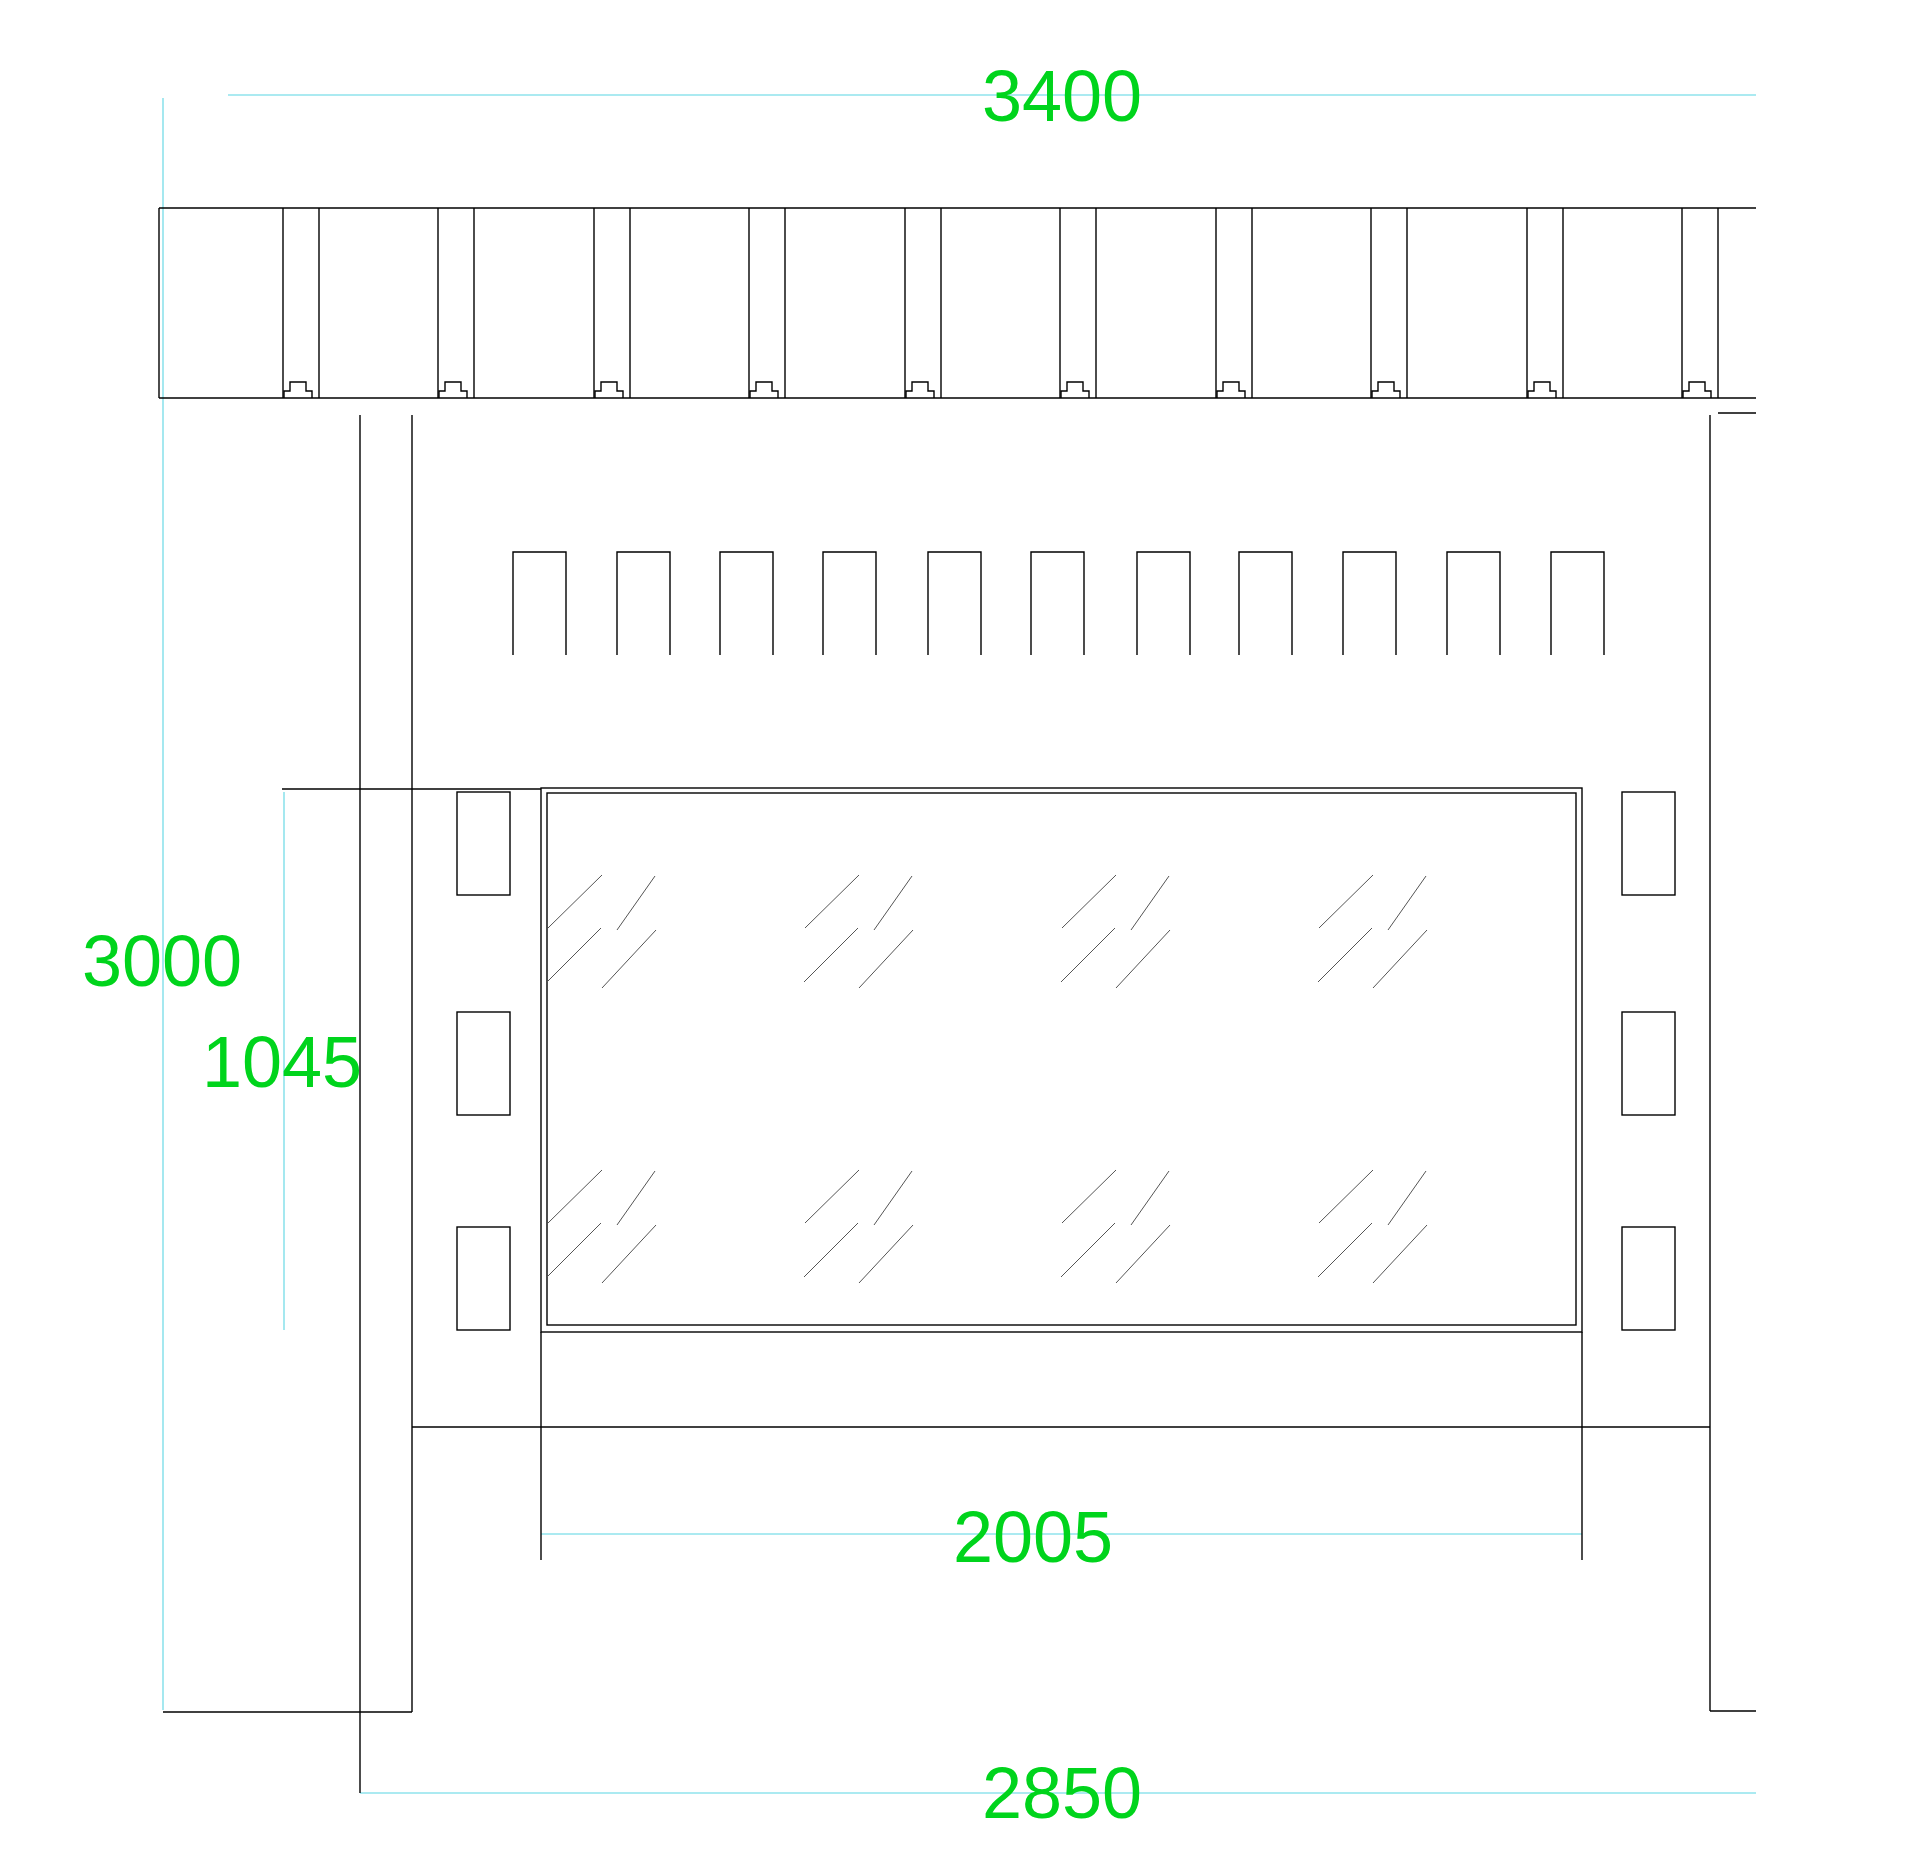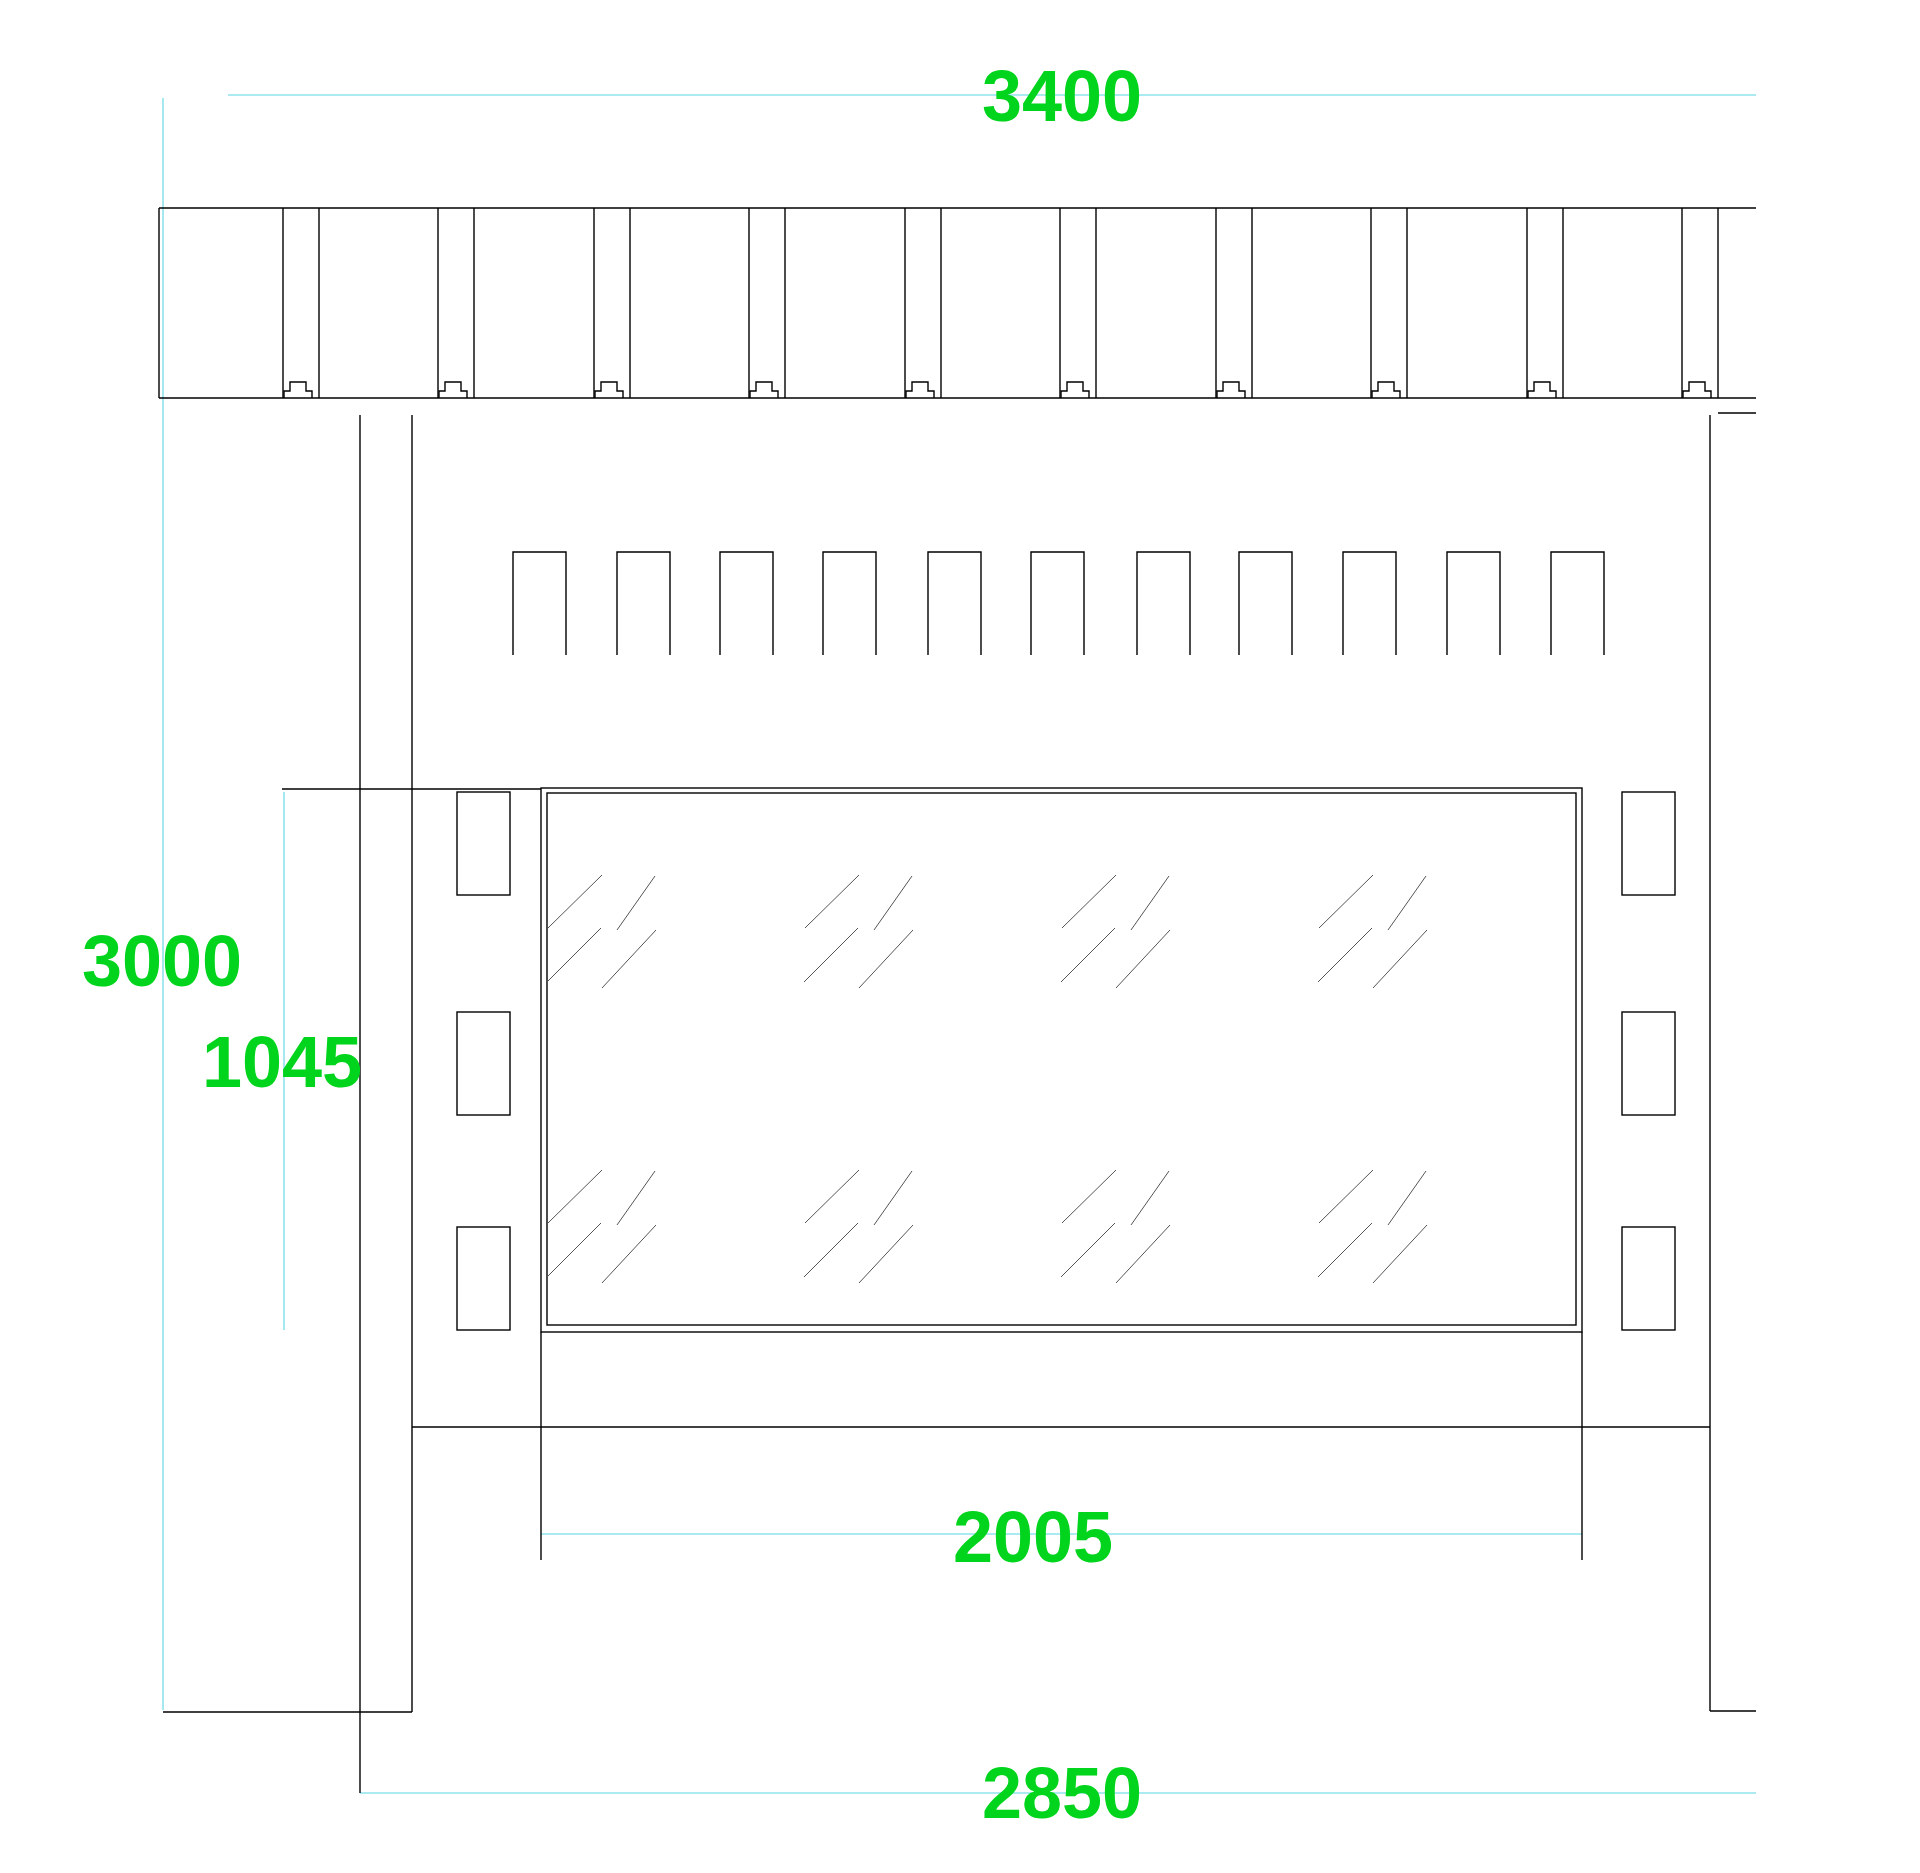--- a/index.html
+++ b/index.html
@@ -1,16 +1,16 @@
 <!DOCTYPE html>
 <html><head>
 <meta charset="utf-8">
 <style>
   html,body{margin:0;padding:0;background:#ffffff;}
-  .page{width:1756px;height:1873px;position:relative;background:#fff;overflow:hidden;font-weight:bold;}
+  .page{width:1756px;height:1873px;position:relative;background:#fff;overflow:hidden;}
   svg{display:block;}
   text.dim{font-family:"Liberation Sans", sans-serif;font-size:72px;}
 </style>
 </head>
 <body>
 
 <div class="page">
 <svg width="1920" height="1873" viewBox="0 0 1920 1873">
 
   <defs>

